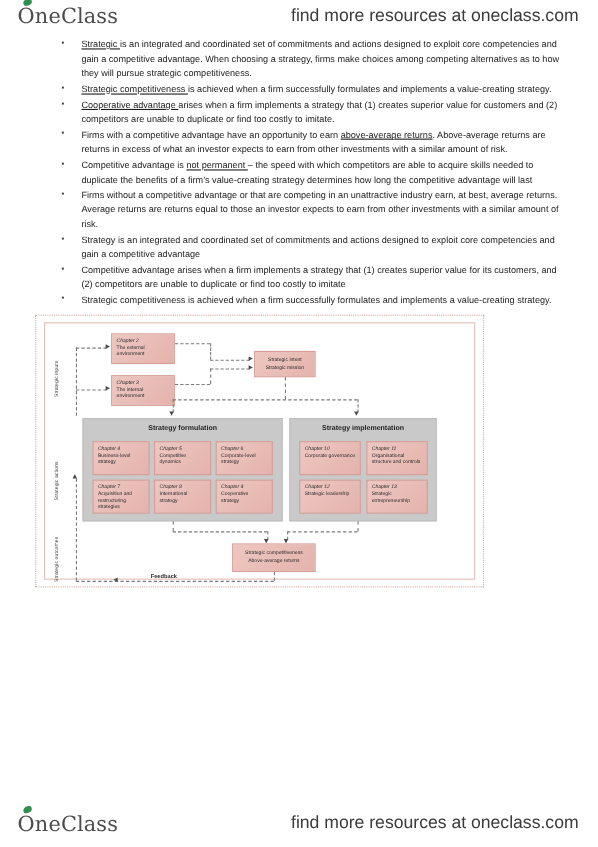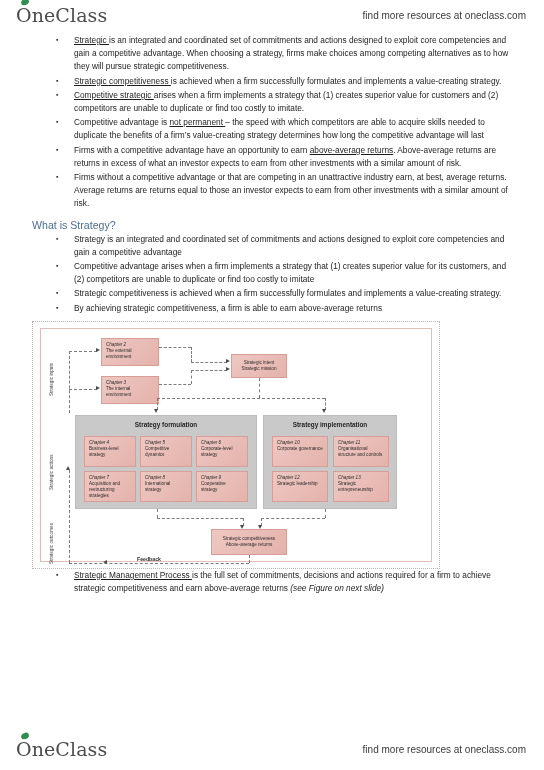--- a/index.html
+++ b/index.html
@@ -46,21 +46,21 @@
     left: 5px;
     width: 8px;
     height: 6px;
     background: #2f8f4e;
     border-radius: 60% 40% 55% 45%;
     transform: rotate(-18deg);
   }
   .brand-tagline {
     position: absolute;
     right: 18px;
-    font-size: 10px;
+    font-size: 16px;
     color: #3a3a3a;
     white-space: nowrap;
     margin-left: 37px;
   }
 
   
   .page {
     position: absolute;
     top: 34px;
     left: 0;
@@ -221,32 +221,30 @@
   </div>
   <div class="brand-tagline">find more resources at oneclass.com</div>
 </div>
 
 <div class="page">
 
 
   <ul class="bullets">
     <li><span class="u">Strategic </span><span>is an integrated and coordinated set of commitments and actions designed to exploit core competencies and gain a competitive advantage. When choosing a strategy, firms make choices among competing alternatives as to how they will pursue strategic competitiveness.</span></li>
     <li><span class="u">Strategic competitiveness </span><span>is achieved when a firm successfully formulates and implements a value-creating strategy.</span></li>
-    <li><span class="u">Competitive strategic </span><span>arises when a firm implements a strategy that (1) creates superior value for customers and (2) competitors are unable to duplicate or find too costly to imitate.</span></li>
+    <li><span class="u">Cooperative advantage </span><span>arises when a firm implements a strategy that (1) creates superior value for customers and (2) competitors are unable to duplicate or find too costly to imitate.</span></li>
+    <li><span>Firms with a competitive advantage have an opportunity to earn </span><span class="u">above-average returns</span><span>. Above-average returns are returns in excess of what an investor expects to earn from other investments with a similar amount of risk.</span></li>
     <li><span>Competitive advantage is </span><span class="u">not permanent </span><span>– the speed with which competitors are able to acquire skills needed to duplicate the benefits of a firm’s value-creating strategy determines how long the competitive advantage will last</span></li>
-    <li><span>Firms with a competitive advantage have an opportunity to earn </span><span class="u">above-average returns</span><span>. Above-average returns are returns in excess of what an investor expects to earn from other investments with a similar amount of risk.</span></li>
     <li><span>Firms without a competitive advantage or that are competing in an unattractive industry earn, at best, average returns. Average returns are returns equal to those an investor expects to earn from other investments with a similar amount of risk.</span></li>
   </ul>
 
-  <h2 class="section-head">What is Strategy?</h2>
   <ul class="bullets">
     <li><span>Strategy is an integrated and coordinated set of commitments and actions designed to exploit core competencies and gain a competitive advantage</span></li>
     <li><span>Competitive advantage arises when a firm implements a strategy that (1) creates superior value for its customers, and (2) competitors are unable to duplicate or find too costly to imitate</span></li>
     <li><span>Strategic competitiveness is achieved when a firm successfully formulates and implements a value-creating strategy.</span></li>
-    <li><span>By achieving strategic competitiveness, a firm is able to earn above-average returns</span></li>
   </ul>
 
 
   <div class="diagram-wrap">
     <div class="dframe"></div>
 
     <div class="vlabel" style="left:16px; top:34px; width:14px; height:46px;">Strategic inputs</div>
     <div class="vlabel" style="left:16px; top:126px; width:14px; height:48px;">Strategic actions</div>
     <div class="vlabel" style="left:16px; top:196px; width:14px; height:50px;">Strategic outcomes</div>
 
@@ -351,23 +349,20 @@
     </div>
 
     <div class="ln v" style="left:216px; top:233px; height:8px;"></div>
     <div class="ln h" style="left:36px; top:241px; width:180px;"></div>
     <div class="ln v" style="left:36px; top:148px; height:93px;"></div>
     <div class="arw left" style="left:70px; top:238.5px;"></div>
     <div class="arw up" style="left:33.4px; top:144px;"></div>
     <div class="feedback-label" style="left:104px; top:234px;">Feedback</div>
   </div>
 
-  <ul class="bullets post-bullets">
-    <li><span class="u">Strategic Management Process </span><span>is the full set of commitments, decisions and actions required for a firm to achieve strategic competitiveness and earn above-average returns </span><span class="it">(see Figure on next slide)</span></li>
-  </ul>
 
 </div>
 
 <div class="brand-bar bottom">
   <div class="logo">
     <span class="o-wrap">
       <span class="leaf"></span>
       <span>O</span>
     </span>
       <span>neClass</span>

